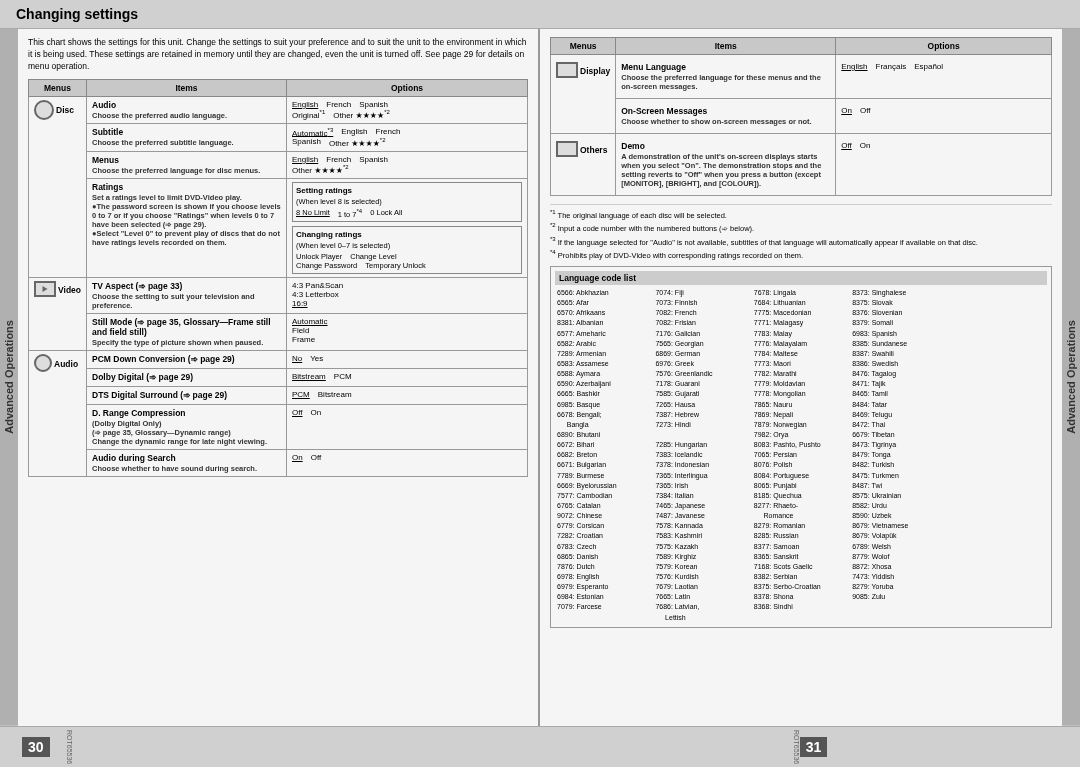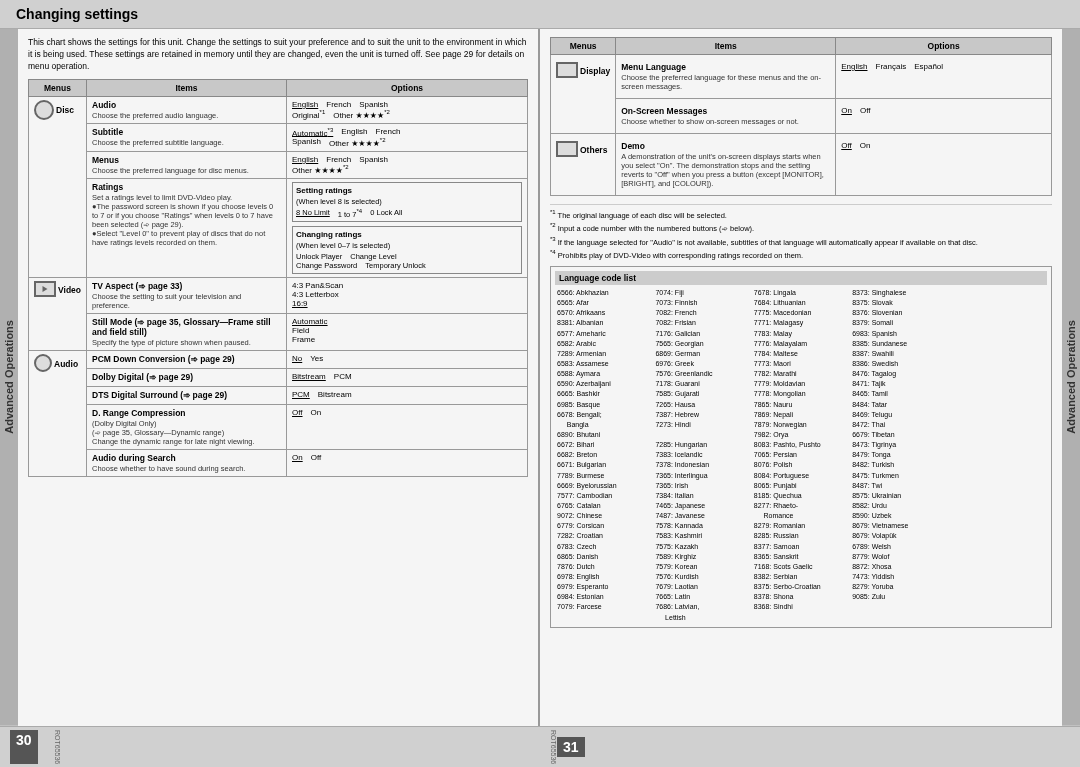--- a/index.html
+++ b/index.html
@@ -119,20 +119,21 @@
     }
     .item-name {
       font-weight: bold;
       font-size: 8.5px;
       display: block;
       margin-bottom: 1px;
     }
     .item-desc {
       font-size: 7.5px;
       color: #333;
+      font-weight: bold;
     }
     .options-cell {
       font-size: 8px;
     }
     .underline { text-decoration: underline; }
     .option-row { display: flex; gap: 8px; flex-wrap: wrap; }
     .small { font-size: 7.5px; }
     sup { font-size: 6px; }
     .setting-ratings-box {
       border: 1px solid #888;
@@ -185,29 +186,30 @@
 
     
     .footer {
       display: flex;
       background: #d0d0d0;
       border-top: 1px solid #aaa;
     }
     .footer-left {
       flex: 0 0 540px;
       display: flex;
-      padding: 3px 10px;
+      align-items: center;
+      padding: 3px 22px;
       gap: 16px;
     }
     .footer-right {
       flex: 1;
       display: flex;
       align-items: center;
       padding: 3px 10px;
-      justify-content: flex-start;
+      justify-content: center;
     }
     .page-num {
       font-size: 14px;
       font-weight: bold;
       background: #555;
       color: white;
       padding: 2px 6px;
     }
     .rot-label {
       font-size: 7px;

